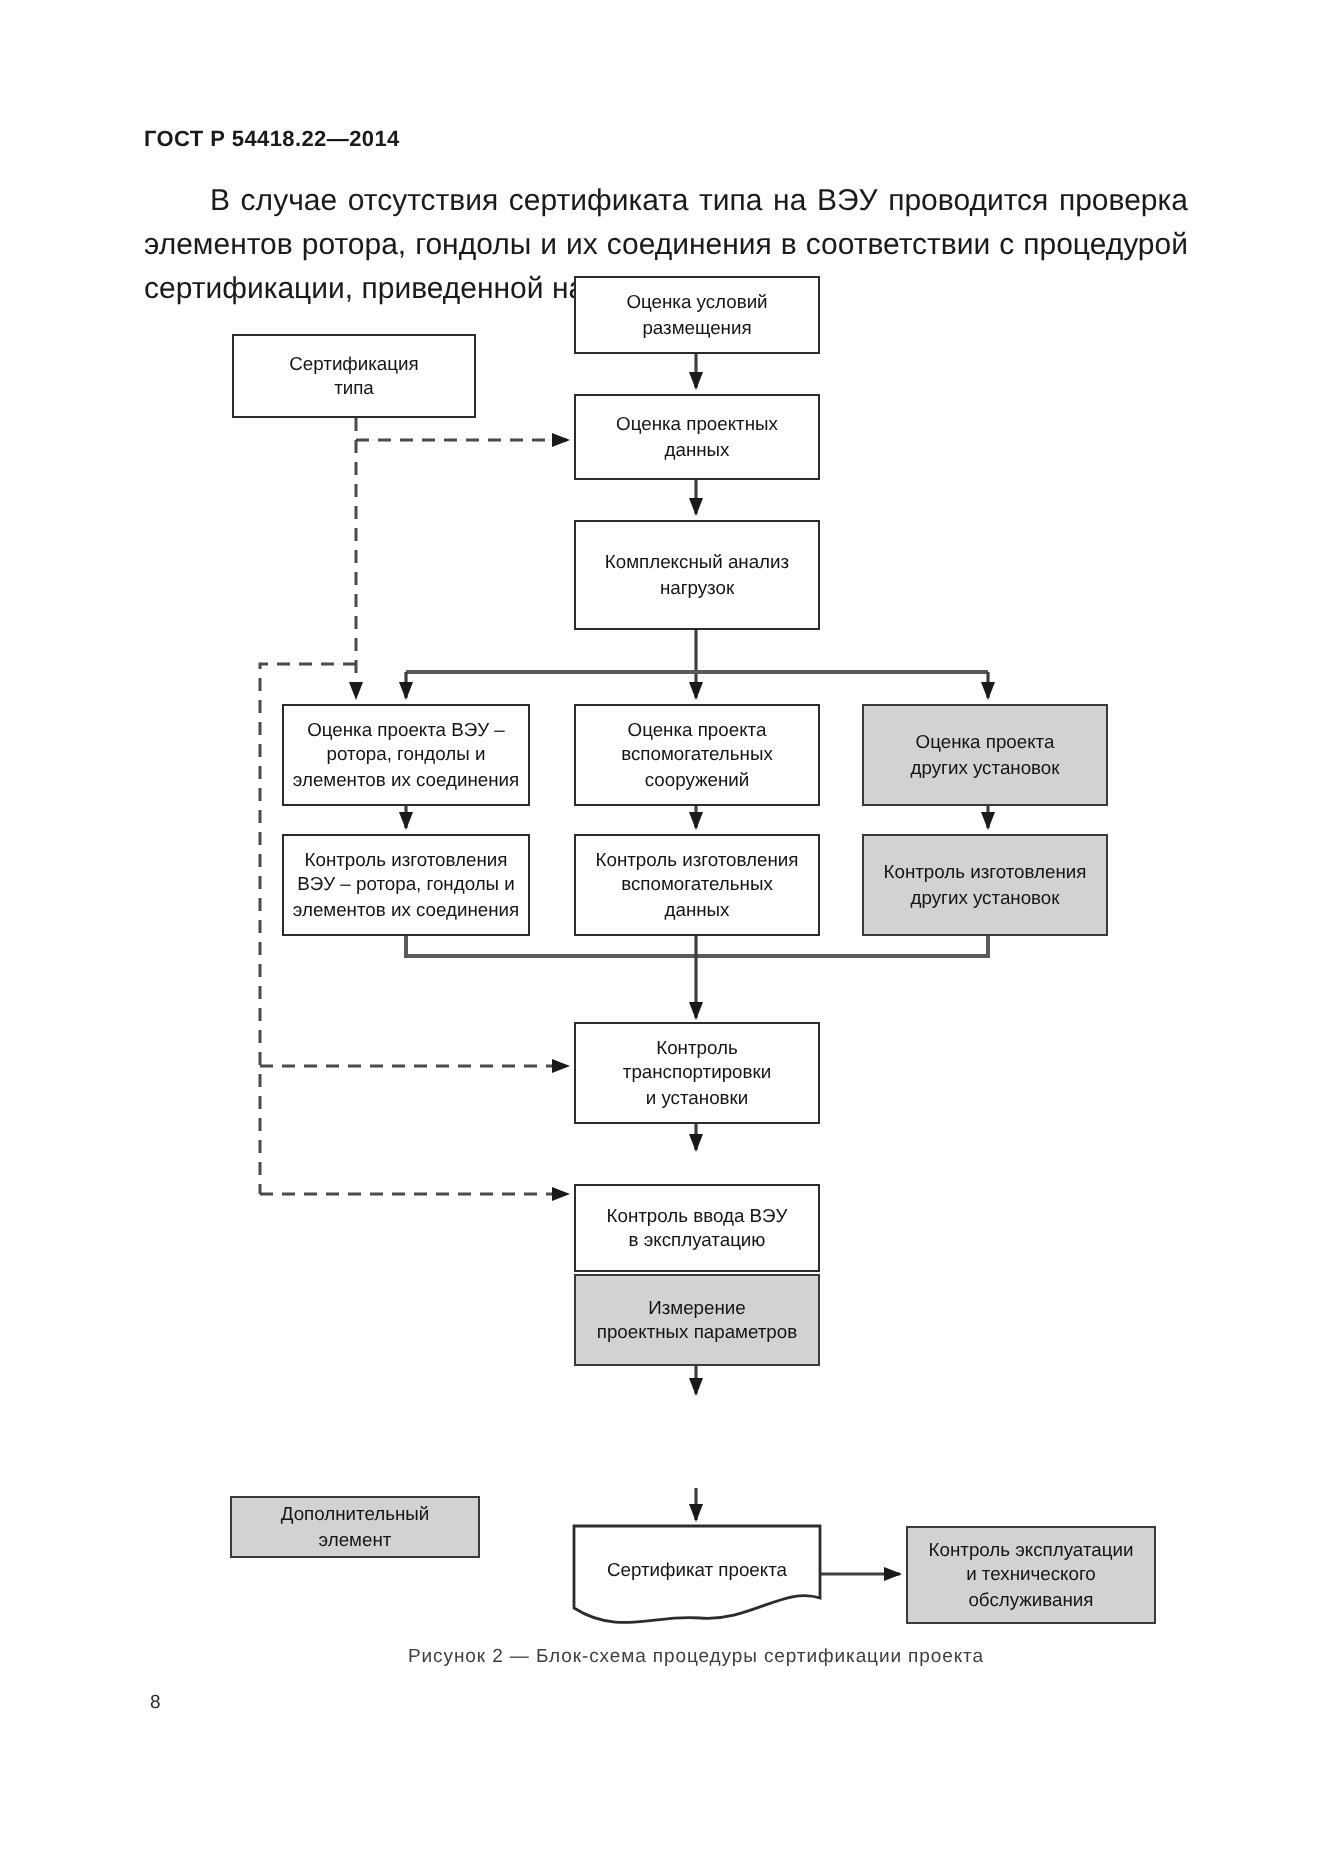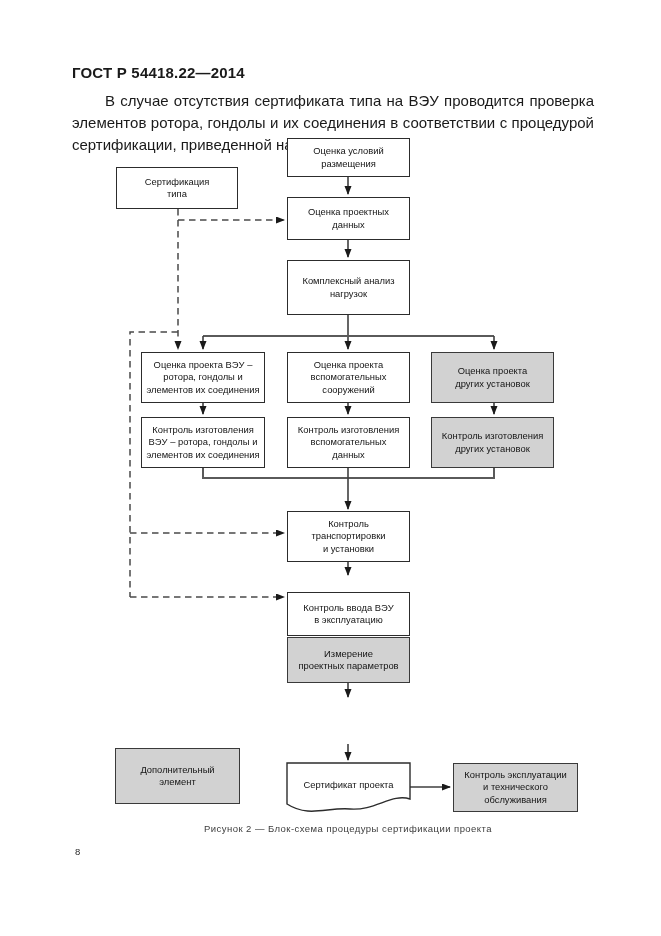--- a/index.html
+++ b/index.html
@@ -6,21 +6,21 @@
   .page{
     position:relative;
     width:661px;height:936px;
     background:#ffffff;
     font-family:"Liberation Sans", sans-serif;
     color:#1a1a1a;
     overflow:hidden;
   }
   .doc-header{
     position:absolute;left:72px;top:64px;
-    font-size:15px;font-weight:bold;letter-spacing:0.2px;
+    font-size:11px;font-weight:bold;letter-spacing:0.2px;
     color:#1a1a1a;
   }
   .doc-paragraph{
     position:absolute;left:72px;top:90px;width:522px;
     font-size:15px;line-height:1.45;
     text-indent:33px;text-align:justify;
     color:#1a1a1a;
   }
   .connectors{
     position:absolute;left:0;top:0;width:661px;height:936px;
@@ -138,21 +138,21 @@
 транспортировки
 и установки</div>
 
   <div class="fbox" style="left:287px;top:592px;width:123px;height:44px">Контроль ввода ВЭУ
 в эксплуатацию</div>
 
   <div class="fbox gray" style="left:287px;top:637px;width:123px;height:46px">Измерение
 проектных параметров</div>
 
 
-  <div class="fbox gray" style="left:115px;top:748px;width:125px;height:56px">Дополнительный
+  <div class="fbox gray" style="left:115px;top:748px;width:125px;height:31px">Дополнительный
 элемент</div>
 
   <div class="doc-label" style="left:287px;top:766px;width:123px;height:38px">Сертификат проекта</div>
 
   <div class="fbox gray" style="left:453px;top:763px;width:125px;height:49px">Контроль эксплуатации
 и технического
 обслуживания</div>
 
   <div class="figure-caption">Рисунок 2 — Блок-схема процедуры сертификации проекта</div>
 

